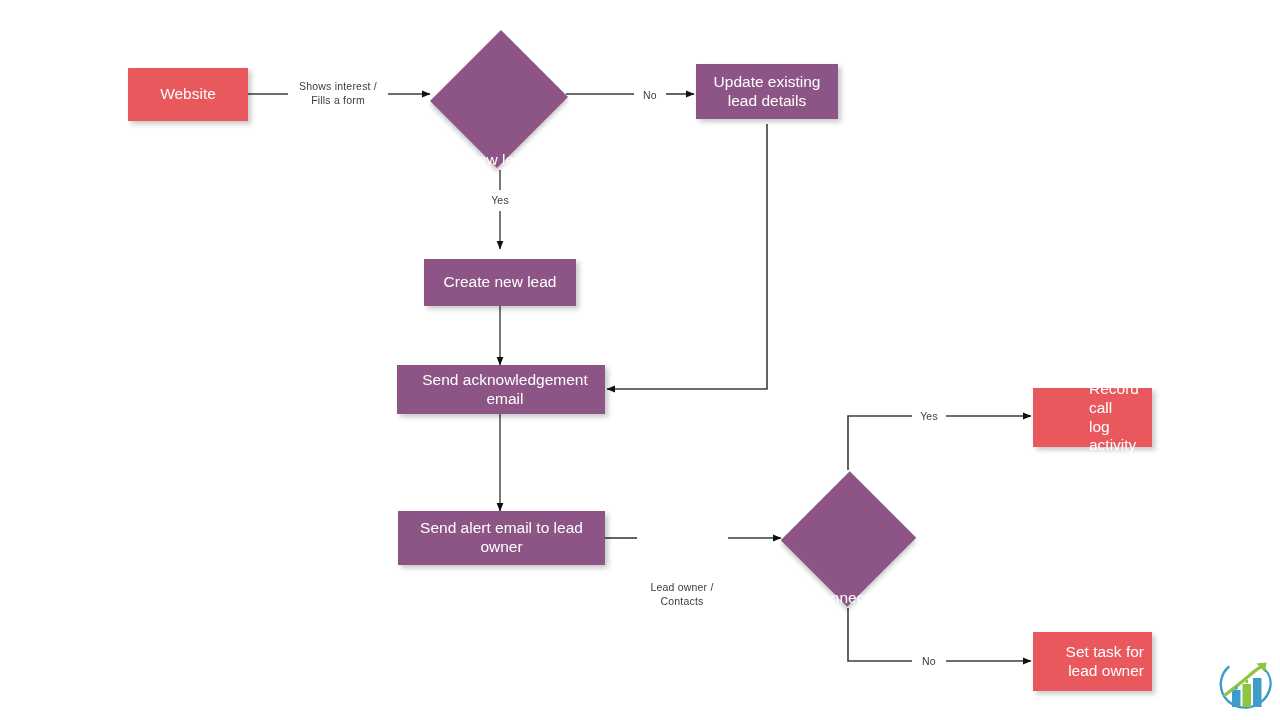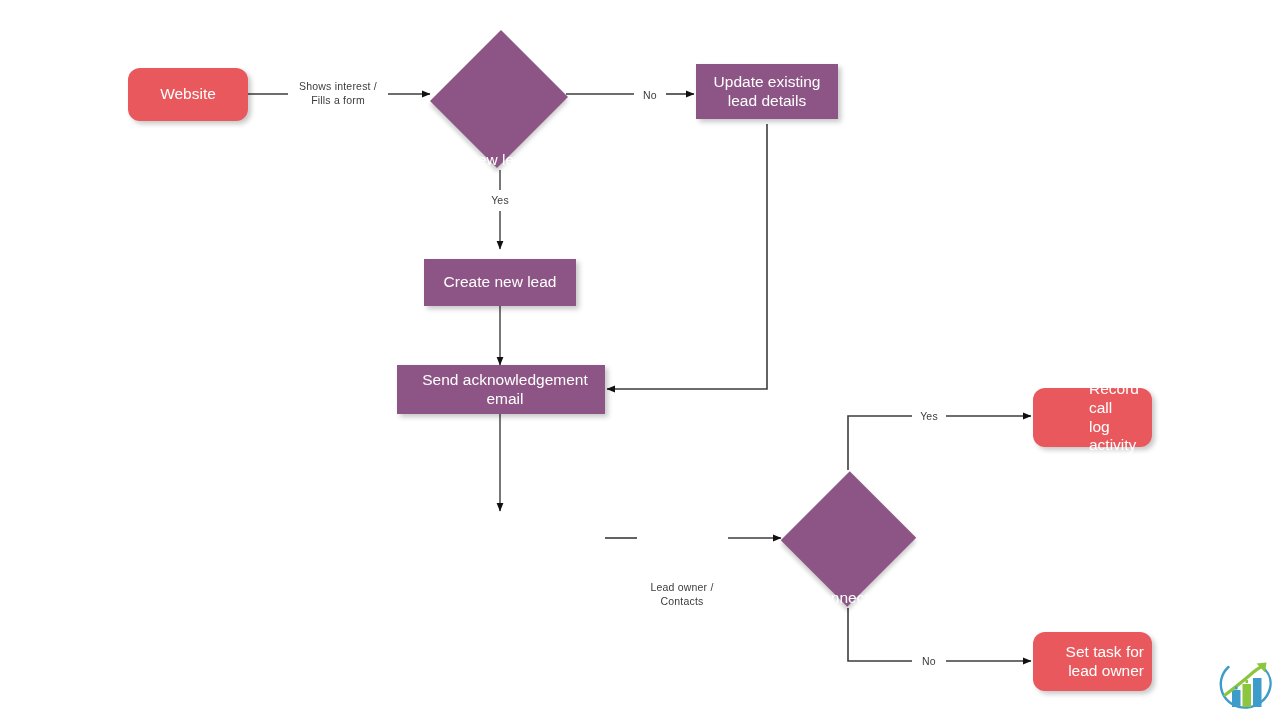--- a/index.html
+++ b/index.html
@@ -43,21 +43,21 @@
   }
   .node .label { display: block; width: 100%; padding: 0 8px; }
 
   .node-process {
     background: #8d5585;
     box-shadow: 3px 3px 5px rgba(0,0,0,0.22);
     font-size: 15.5px;
   }
   .node-terminal {
     background: #e9585c;
-    border-radius: 12px;
+    border-radius: 0;
     box-shadow: 3px 3px 5px rgba(0,0,0,0.22);
     font-size: 15.5px;
   }
   .node-decision {
     background: transparent;
     box-shadow: none;
     align-items: flex-end;
   }
   .diamond-shape {
     position: absolute;
@@ -162,20 +162,24 @@
 
   <div class="node node-process" style="left:424px; top:259px; width:152px; height:47px;">
     <span class="label">Create new lead</span>
   </div>
 
   <div class="node node-process" style="left:397px; top:365px; width:208px; height:49px;">
     <span class="label" style="white-space:pre-line;padding-left:16px;">Send acknowledgement
 email</span>
   </div>
 
+  <div class="node node-process" style="left:398px; top:511px; width:207px; height:54px;">
+    <span class="label" style="white-space:pre-line;">Send alert email to lead
+owner</span>
+  </div>
 
   <div class="node node-decision" style="left:782px; top:470px; width:133px; height:138px;">
     <span class="diamond-shape"></span>
     <span class="label">Connected</span>
   </div>
 
   <div class="node node-terminal align-left" style="left:1033px; top:388px; width:119px; height:59px;padding-left:38px;">
     <span class="label" style="white-space:pre-line;">Record call
 log activity</span>
   </div>

